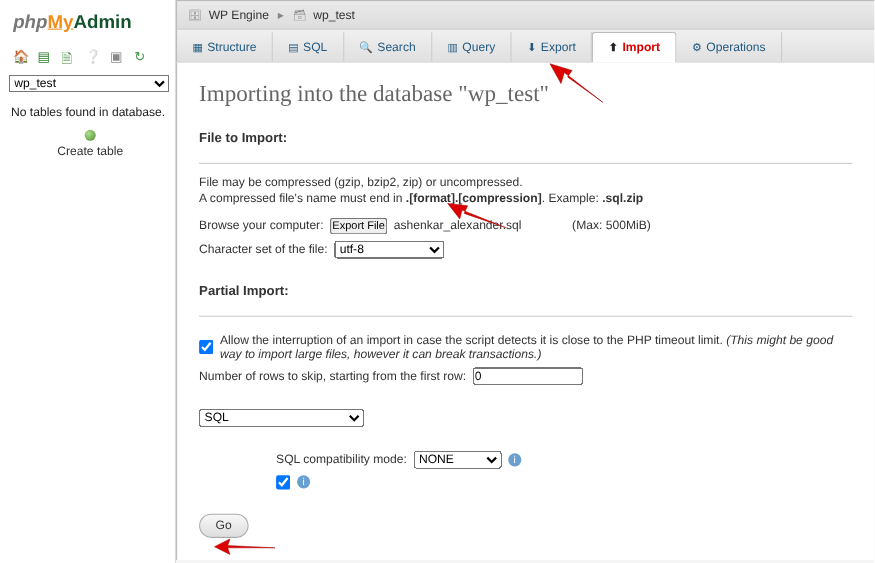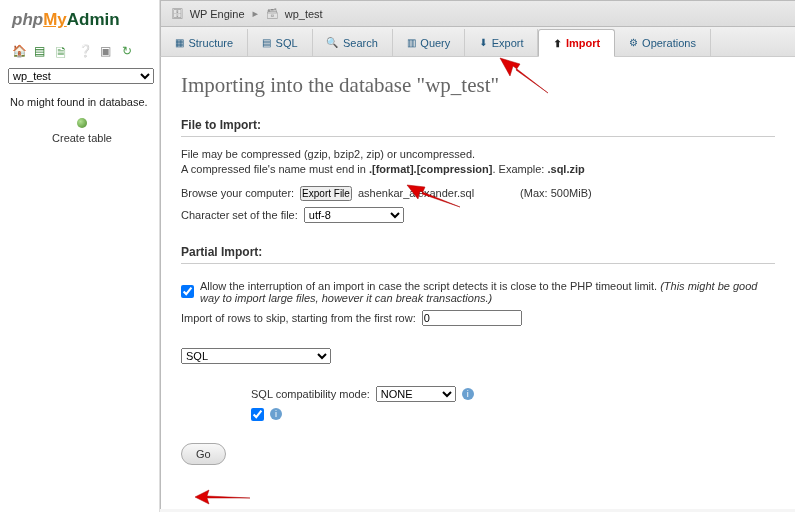--- a/index.html
+++ b/index.html
@@ -27,21 +27,21 @@
     
     .tabs { display: flex; background: linear-gradient(#f0f0f0, #e0e0e0); border-bottom: 1px solid #ccc; border-left: 1px solid #bbb; padding-top: 2px; }
     .tab { padding: 7px 14px; font-size: 11px; display: flex; align-items: center; gap: 4px; cursor: pointer; border-right: 1px solid #ccc; color: #235a81; }
     .tab .tab-icon { font-size: 10px; }
     .tab.active { background: #fff; border: 1px solid #bbb; border-bottom: 1px solid #fff; border-radius: 3px 3px 0 0; margin-bottom: -1px; font-weight: bold; color: #222; }
     
     .content { background: #fff; border-left: 1px solid #bbb; padding: 16px 20px; height: calc(100% - 60px); overflow: auto; }
     h2 { font-size: 21px; font-weight: normal; color: #666; margin-bottom: 20px; font-family: Georgia, serif; }
     
     fieldset { border: none; margin-bottom: 16px; }
-    legend { font-size: 12px; font-weight: bold; color: #333; padding-bottom: 4px; width: 100%; border-bottom: 1px solid #ccc; margin-bottom: 10px; }
+    legend { font-size: 12px; font-weight: bold; color: #333; padding-bottom: 16px; width: 100%; border-bottom: 1px solid #ccc; margin-bottom: 10px; }
     .field-row { font-size: 11px; margin: 6px 0; display: flex; align-items: center; gap: 6px; flex-wrap: wrap; }
     .desc { font-size: 11px; color: #333; line-height: 1.4; margin-bottom: 8px; }
     .file-btn { font-size: 10px; }
     .char-select { width: 100px; font-size: 11px; }
     .format-select { width: 150px; font-size: 11px; }
     .row-input { width: 100px; font-size: 11px; }
     .compat-select { width: 80px; font-size: 11px; }
     .info-icon { width: 12px; height: 12px; border-radius: 50%; background: #6aa0d0; color: #fff; font-size: 9px; display: inline-flex; align-items: center; justify-content: center; cursor: pointer; }
     .indent { padding-left: 70px; }
     code { font-family: monospace; }
@@ -68,21 +68,21 @@
       <span>🏠</span>
       <span style="color:#2a7a2a">▤</span>
       <span style="color:#3a8a3a">🗎</span>
       <span style="color:#888">❔</span>
       <span style="color:#888">▣</span>
       <span style="color:#4a9a4a">↻</span>
     </div>
     <select class="db-select">
       <option data-bind="sidebar.selected_db">wp_test</option>
     </select>
-    <div class="no-tables" data-bind="sidebar.no_tables_msg">No might found in database.</div>
+    <div class="no-tables" data-bind="sidebar.no_tables_msg">No tables found in database.</div>
     <div class="create-table-btn">
       <span class="ball"></span>
       <span data-bind="sidebar.create_table_label">Create table</span>
     </div>
   </div>
 
   <div class="main">
     <div class="breadcrumb">
       <span class="bc-icon">🗄</span>
       <span data-bind="breadcrumb.server">WP Engine</span>
@@ -145,21 +145,21 @@
       
       <fieldset>
         <legend data-bind="partial_import.legend">Partial Import:</legend>
         <div class="field-row">
           <input type="checkbox" checked="" style="">
           <span style="flex:1">
             <span data-bind="partial_import.checkbox_label">Allow the interruption of an import in case the script detects it is close to the PHP timeout limit. </span><i data-bind="partial_import.checkbox_hint">(This might be good way to import large files, however it can break transactions.)</i>
           </span>
         </div>
         <div class="field-row">
-          <span data-bind="partial_import.rows_label">Import of rows to skip, starting from the first row:</span>
+          <span data-bind="partial_import.rows_label">Number of rows to skip, starting from the first row:</span>
           <input class="row-input" type="text" value="0" style="">
         </div>
       </fieldset>
       
       <fieldset>
         <select class="format-select"><option data-bind="format.selected">SQL</option></select>
       </fieldset>
       
       <fieldset>
         <div class="field-row indent">

